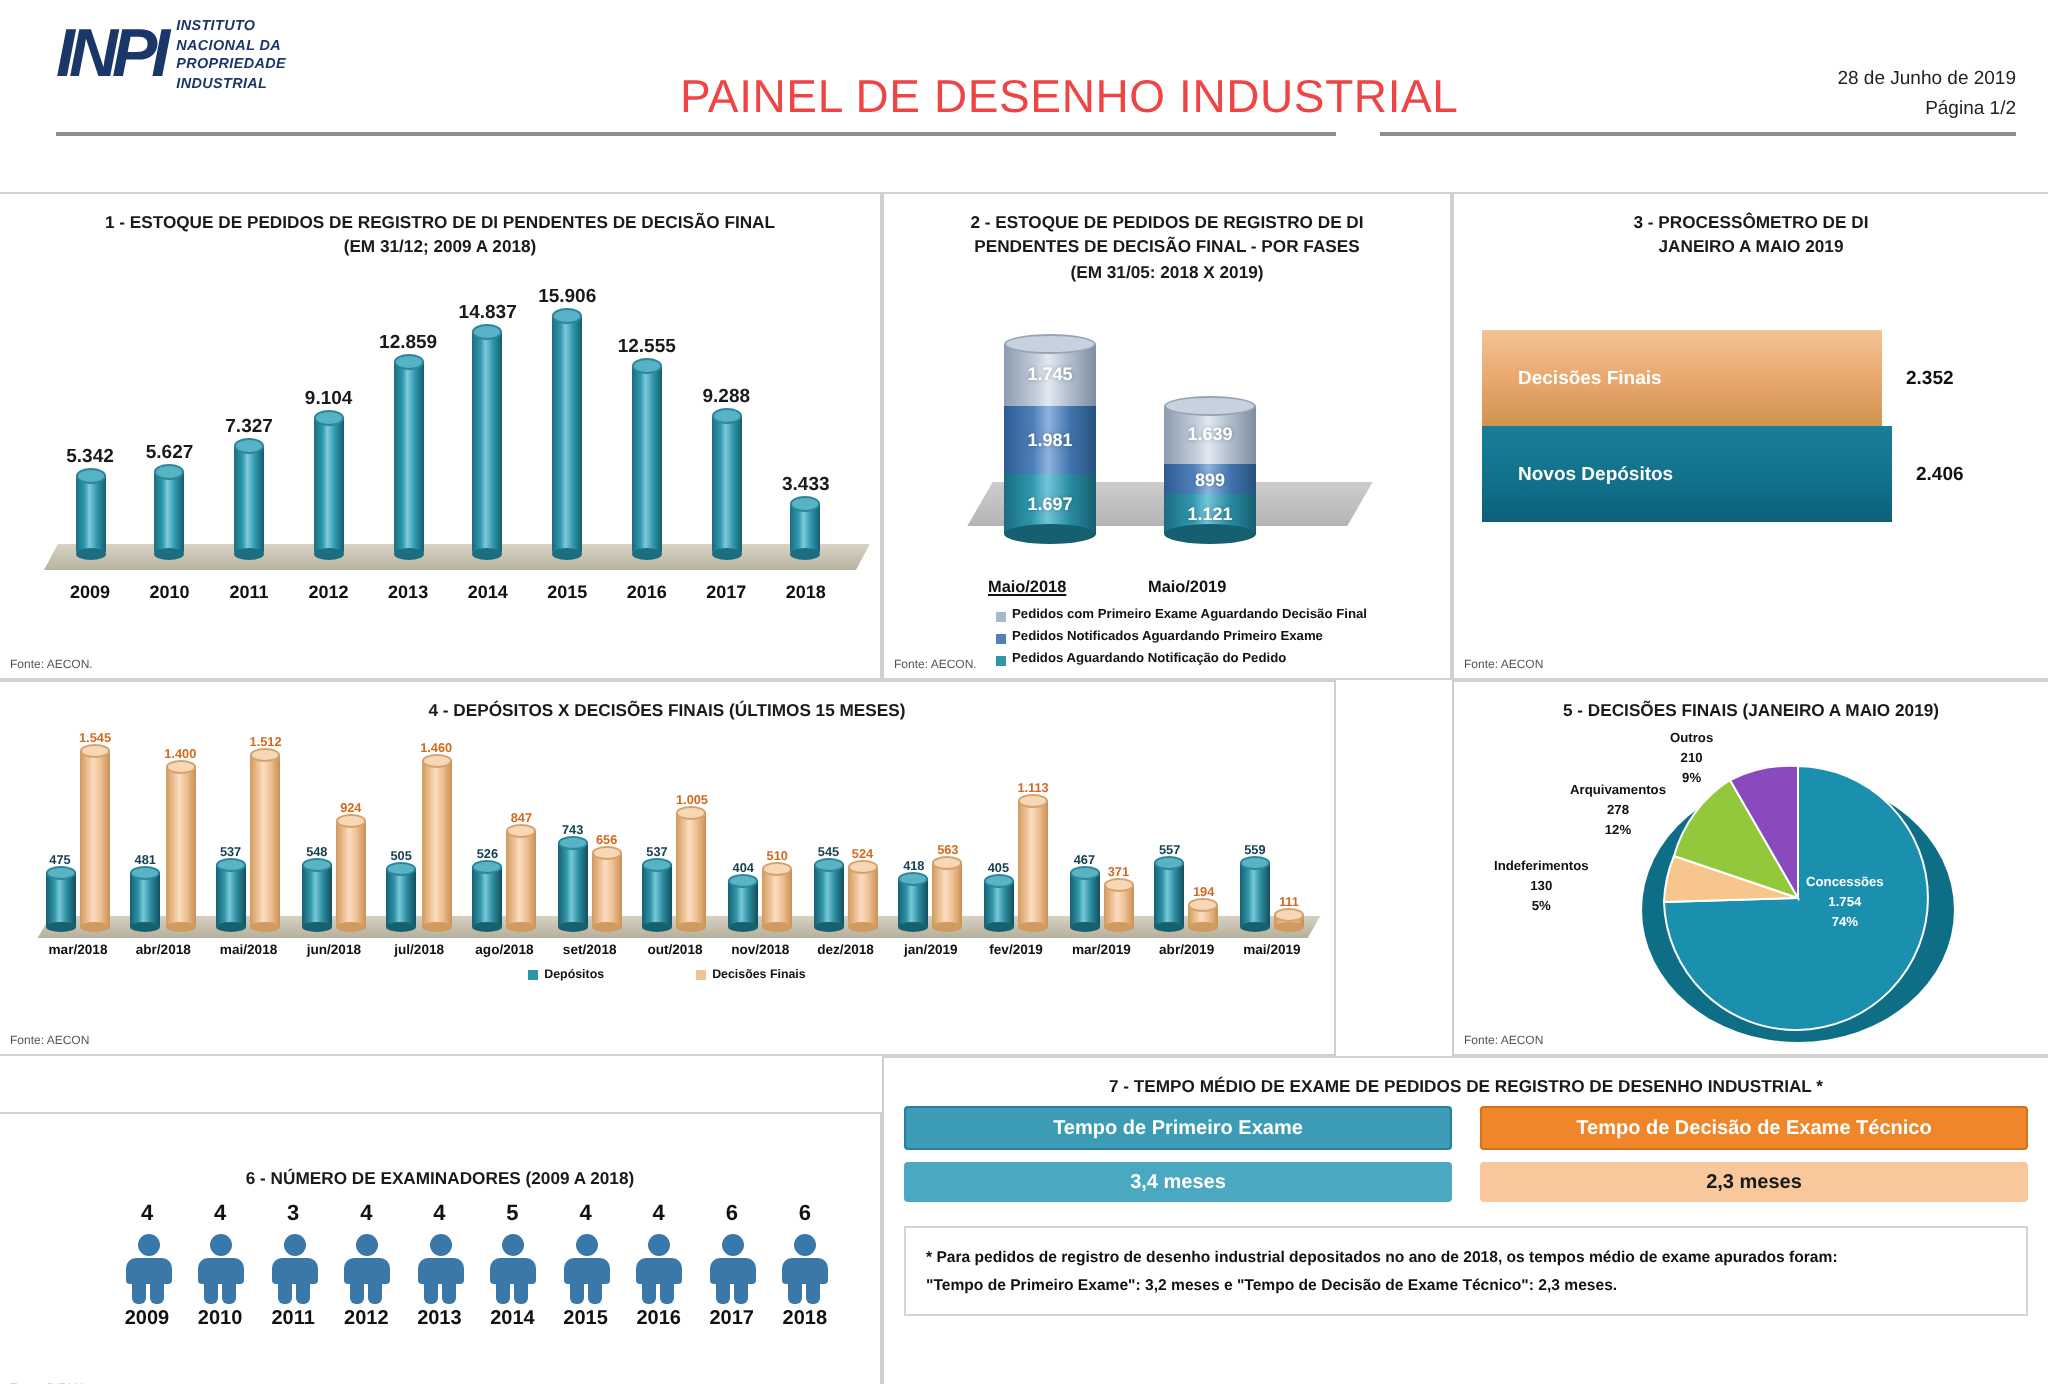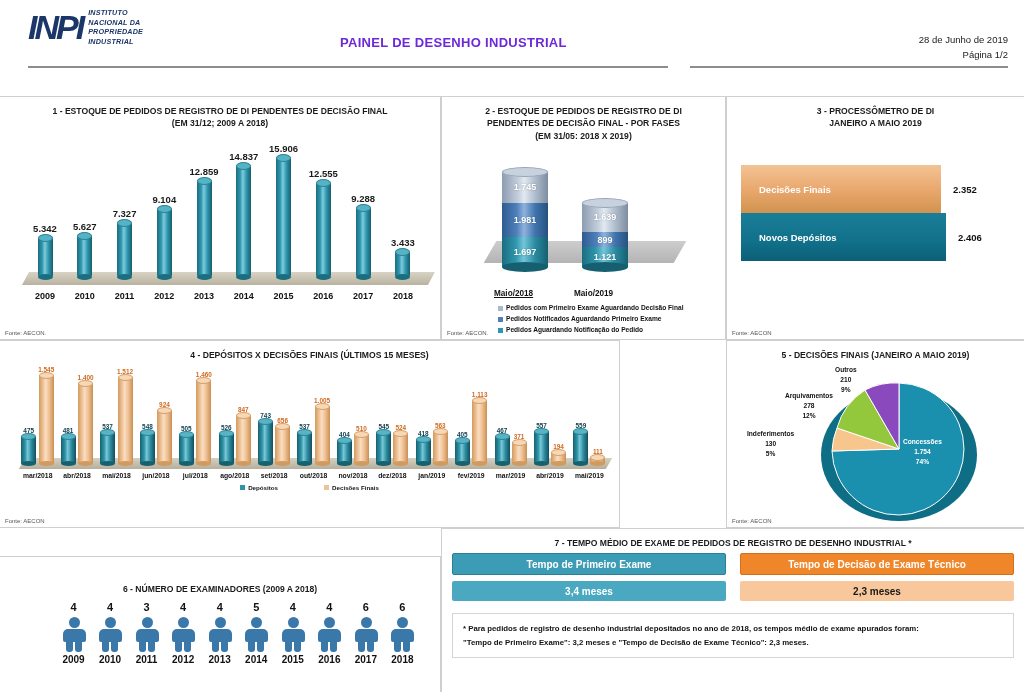--- a/index.html
+++ b/index.html
@@ -12,21 +12,21 @@
   }
   .page { width:1024px; height:692px; position:relative; }
 
   
   .header { position:relative; height:72px; }
   .logo { position:absolute; left:28px; top:8px; display:flex; align-items:center; gap:6px; }
   .logo-mark { font-size:34px; font-weight:bold; font-style:italic; color:#1b3668; letter-spacing:-3px; line-height:1; }
   .logo-text { font-size:7.2px; font-weight:bold; font-style:italic; color:#1b3668; line-height:1.35; letter-spacing:.2px; }
   .main-title {
     position:absolute; left:340px; top:35px;
-    font-size:13px; font-weight:bold; letter-spacing:.3px; color:#6d28d9;
+    font-size:23px; font-weight:normal; letter-spacing:.3px; color:#ef4444;
   }
   .hdr-right { position:absolute; right:16px; top:33px; text-align:right; font-size:9.5px; color:#222; line-height:1.55; }
   .hdr-rule { position:absolute; left:28px; top:66px; width:640px; height:2px; background:#8d8d8d; }
   .hdr-rule2 { position:absolute; left:690px; top:66px; width:318px; height:2px; background:#8d8d8d; }
   .panel { position:absolute; border:1px solid #cfcfcf; background:#fff; overflow:hidden;margin-top:22px; }
   .panel-title {
     text-align:center; font-size:8.6px; font-weight:bold; color:#1a1a1a;
     line-height:1.45; padding-top:8px;
   }
   .fonte { position:absolute; left:5px; bottom:3px; font-size:6px; color:#555; }
@@ -87,21 +87,21 @@
   
   #p3 { left:726px; top:74px; width:298px; height:244px; border-right:none; }
   .c3-wrap { position:absolute; left:14px; top:68px; right:10px; }
   .c3-row { position:relative; display:flex; align-items:center; }
   .c3-bar { height:48px; display:flex; align-items:center; padding-left:18px; color:#fff; font-size:9.5px; font-weight:bold; }
   .c3-bar-dec { width:200px; background:linear-gradient(180deg,#f3c394 0%, #e8a66b 55%, #d0934f 100%); }
   .c3-bar-nov { width:205px; background:linear-gradient(180deg,#1a7e99 0%, #11708a 60%, #0c5f76 100%); }
   .c3-num { font-size:9.5px; font-weight:bold; color:#111; margin-left:12px; }
 
   
-  #p4 { left:0; top:318px; width:620px; height:188px; border-left:none; }
+  #p4 { left:0; top:318px; width:668px; height:188px; border-left:none; }
   .c4-plot { position:absolute; left:4px; top:22px; right:4px; bottom:34px; }
   .c4-floor {
     position:absolute; left:18px; right:6px; bottom:24px; height:11px;
     background:linear-gradient(180deg,#d5d0c1,#b6af9d);
     transform:skewX(-30deg);
   }
   .c4-groups { position:absolute; left:14px; right:6px; bottom:30px; top:0; display:flex; align-items:flex-end; justify-content:space-between; }
   .c4-group { display:flex; align-items:flex-end; gap:2px; width:42px; justify-content:center; }
   .c4-item { display:flex; flex-direction:column; align-items:center; }
   .c4-val { font-size:6.4px; font-weight:bold; margin-bottom:2px; white-space:nowrap; }

